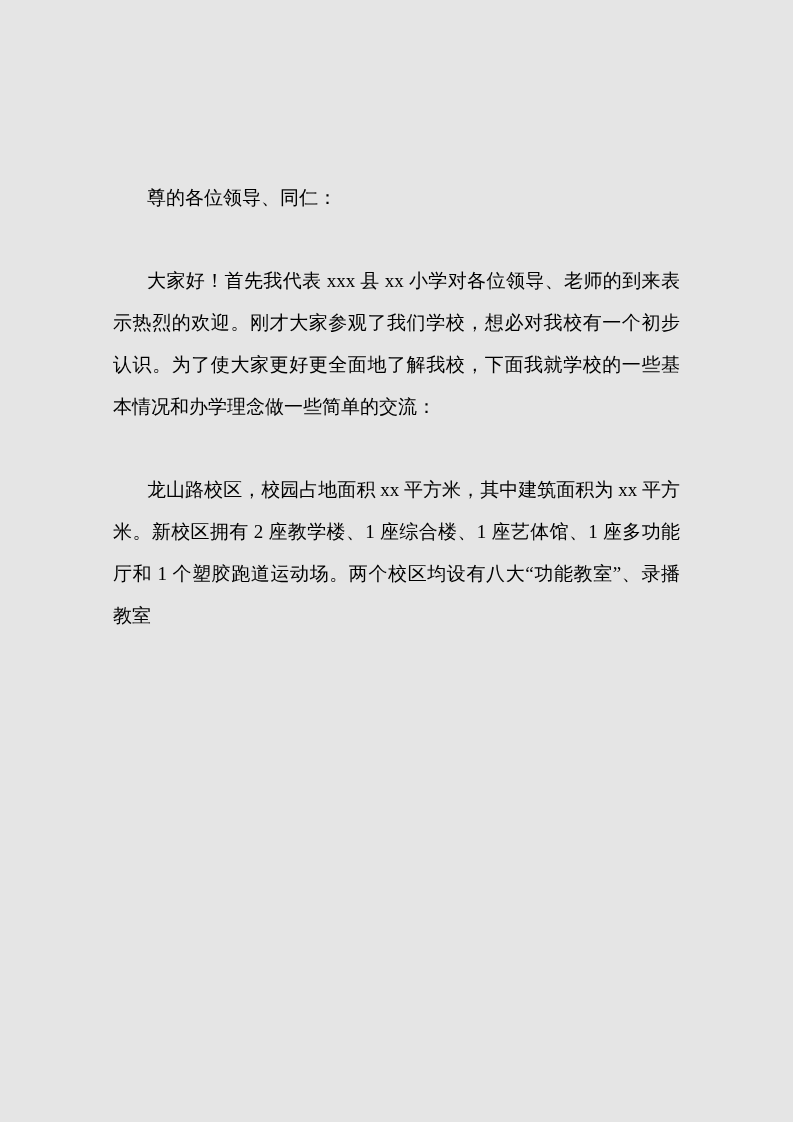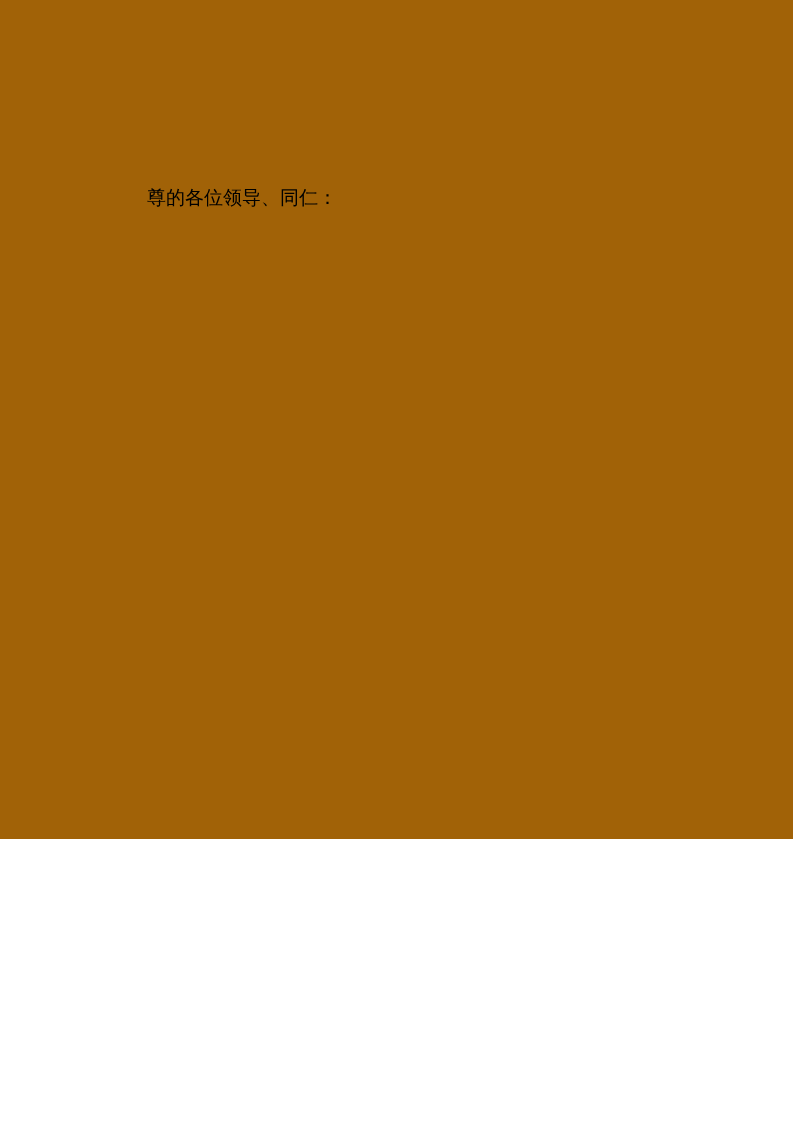--- a/index.html
+++ b/index.html
@@ -8,22 +8,22 @@
       background: #ffffff;
     }
     body {
       width: 793px;
       height: 1122px;
       font-family: "Liberation Serif", "DejaVu Serif", serif;
     }
     .page {
       position: relative;
       width: 793px;
-      height: 839px;
-      background: #a16207;
+      height: 1122px;
+      background: #e5e5e5;
       color: #000000;
       overflow: hidden;
       box-sizing: border-box;
     }
     .content {
       box-sizing: border-box;
       padding: 177px 113px 0 113px;
     }
     .para {
       margin: 0 0 41px 0;
@@ -38,17 +38,19 @@
       font-weight: normal;
     }
   </style>
 </head>
 <body>
 
 <div class="page">
   <div class="content">
     <p class="para salutation">尊的各位领导、同仁：</p>
 
+    <p class="para">大家好！首先我代表 xxx 县 xx 小学对各位领导、老师的到来表示热烈的欢迎。刚才大家参观了我们学校，想必对我校有一个初步认识。为了使大家更好更全面地了解我校，下面我就学校的一些基本情况和办学理念做一些简单的交流：</p>
 
 
 
+    <p class="para">龙山路校区，校园占地面积 xx 平方米，其中建筑面积为 xx 平方米。新校区拥有 2 座教学楼、1 座综合楼、1 座艺体馆、1 座多功能厅和 1 个塑胶跑道运动场。两个校区均设有八大“功能教室”、录播教室</p>
   </div>
 </div>
 
 </body></html>

